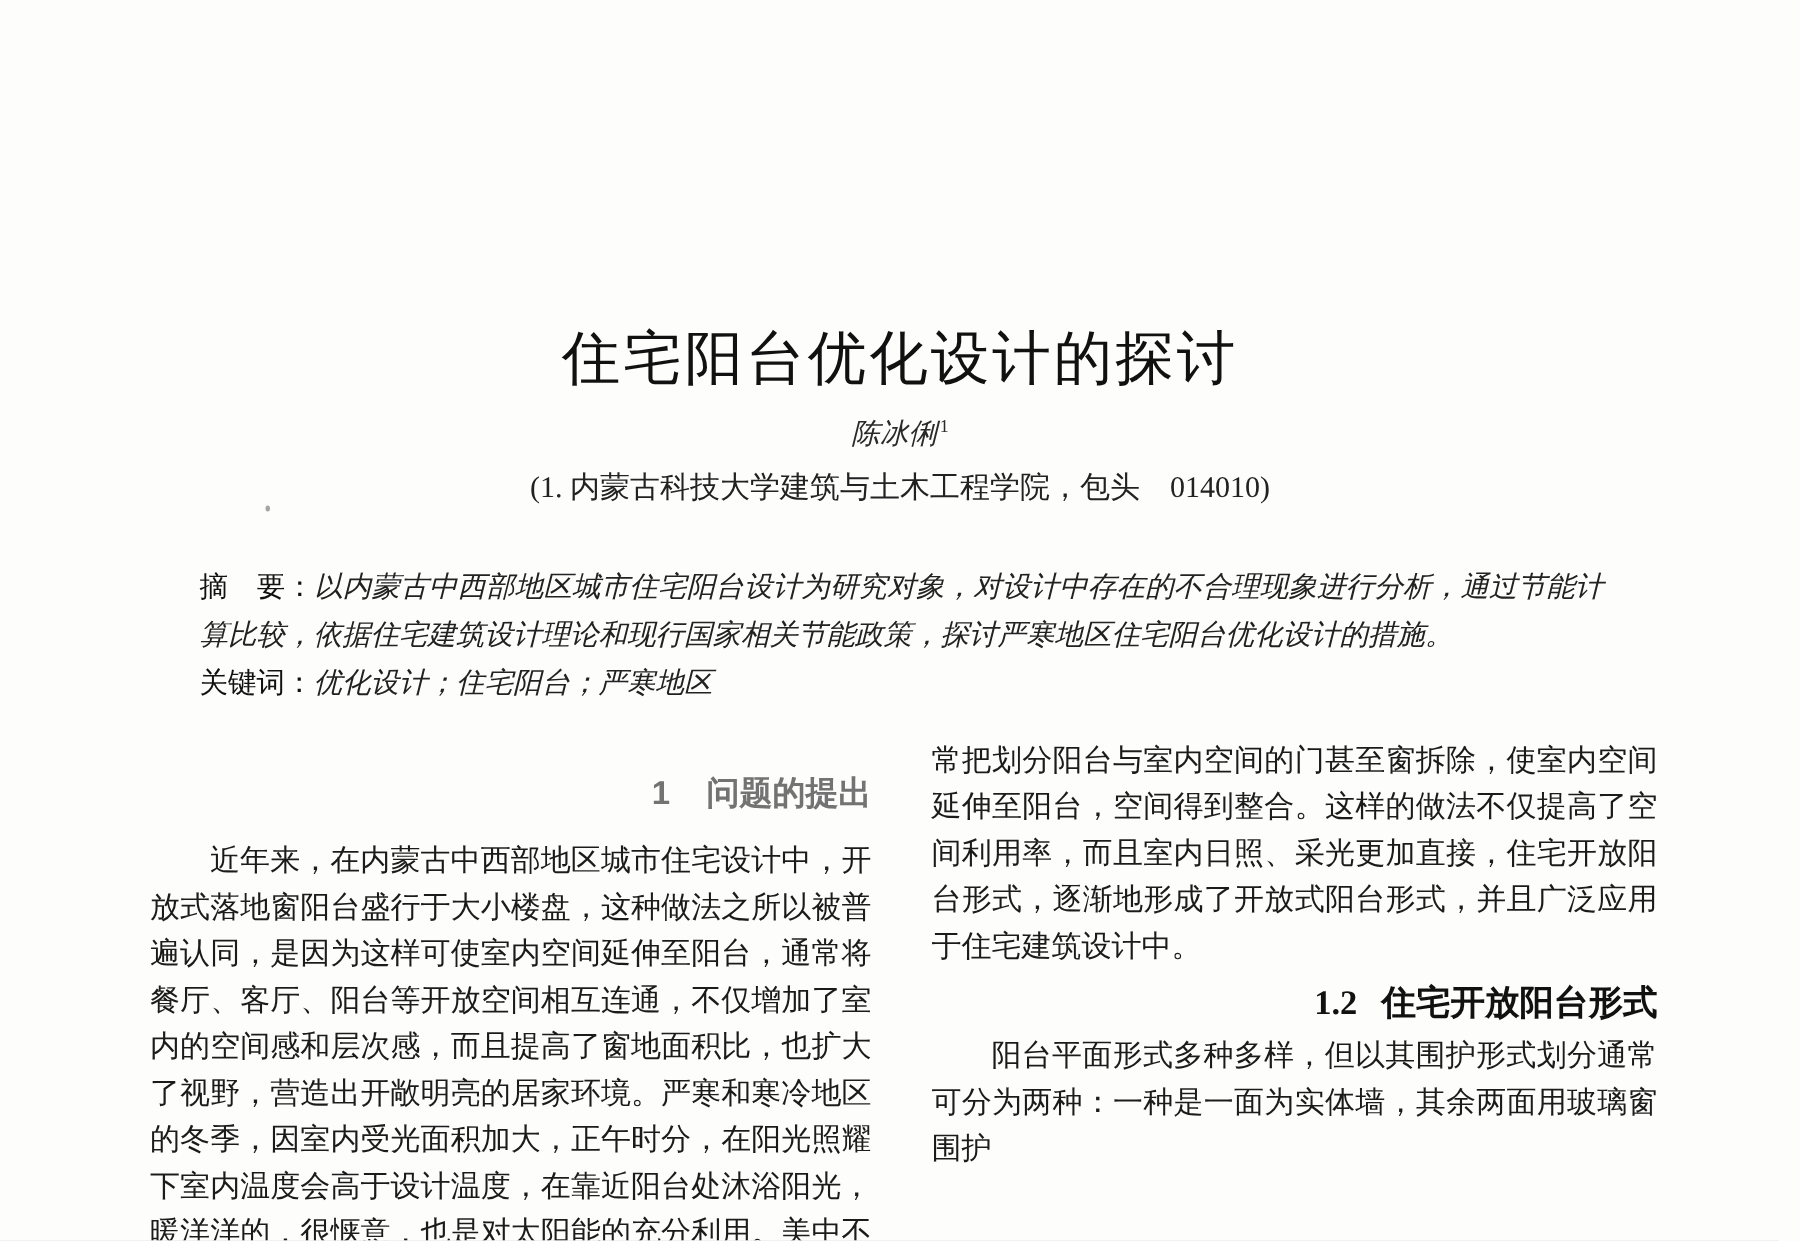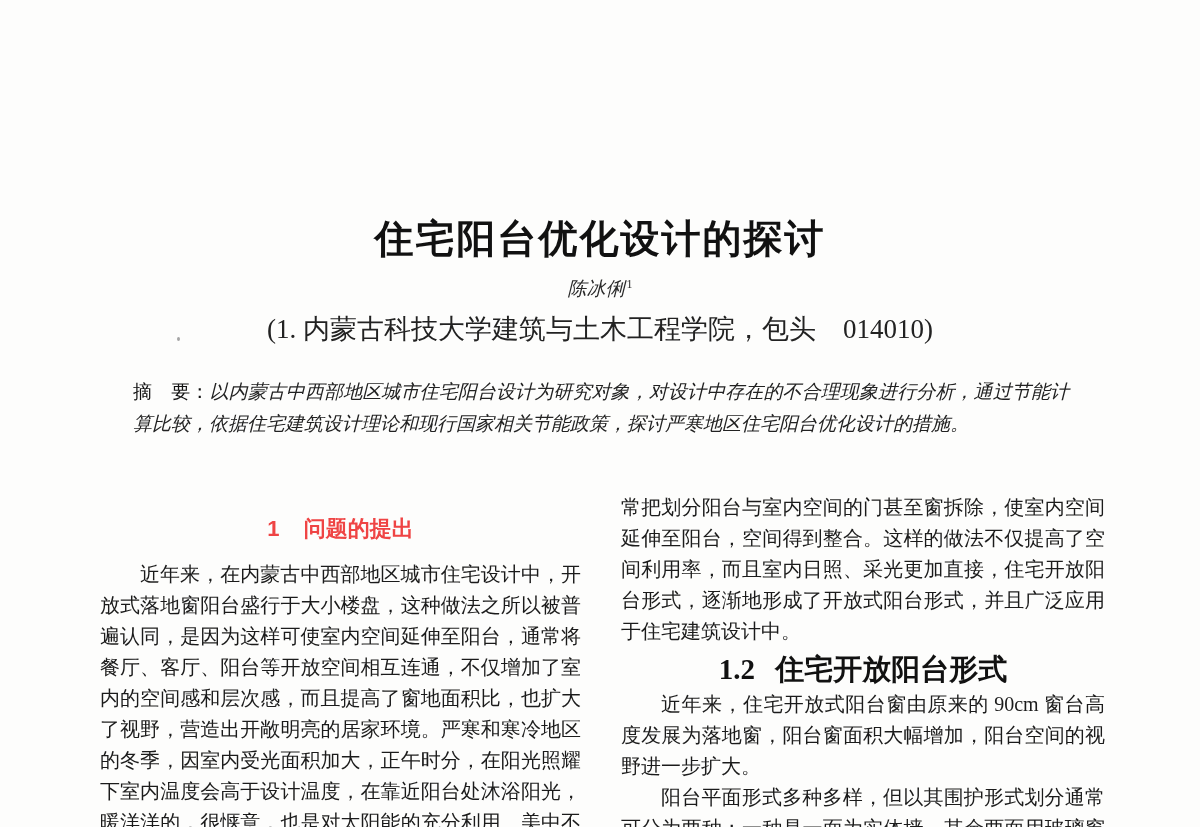--- a/index.html
+++ b/index.html
@@ -9,42 +9,42 @@
     background:#fdfdfc;
     overflow:hidden;
     margin:0 auto;
     color:#1c1c1c;
     font-family:"Liberation Serif","DejaVu Serif",serif;
   }
   .paper-title{
     position:absolute;top:186px;left:0;width:100%;
     text-align:center;
     font-family:"Liberation Sans","DejaVu Sans",sans-serif;
-    font-weight:bold;
+    font-weight:normal;
     font-size:39px;
     letter-spacing:2px;
     color:#111;
   }
   .author-line{
     position:absolute;top:276px;left:0;width:100%;
     text-align:center;
     font-size:19px;
     font-style:italic;
     color:#2a2a2a;
   }
   .author-line sup{
     font-size:12px;
     font-style:normal;
     vertical-align:super;
     margin-left:2px;
   }
   .affiliation-line{
     position:absolute;top:311px;left:0;width:100%;
     text-align:center;
-    font-size:27px;
+    font-size:20px;
     color:#222;
   }
   .abstract-block{
     position:absolute;left:133px;top:376px;width:936px;
     font-size:19px;line-height:32px;
     text-align:justify;
   }
   .abstract-block p{margin:0;}
   .meta-label{
     font-family:"Liberation Sans","DejaVu Sans",sans-serif;
@@ -62,30 +62,30 @@
   .col p{margin:0;}
   .col p.indent{text-indent:2em;}
   .col-left{left:100px;top:514px;width:481px;}
   .col-right{left:621px;top:492px;width:484px;}
   .h1-heading{
     font-family:"Liberation Sans","DejaVu Sans",sans-serif;
     font-weight:bold;
     font-size:22px;
     line-height:30px;
     margin:0 0 15px 0;
-    text-align:center;
-    color:#ef4444;
+    text-align:right;
+    color:#737373;
   }
   .h1-heading .sec-num{margin-right:1.1em;}
   .h2-heading{
     font-weight:bold;
-    font-size:29px;
+    font-size:23px;
     line-height:30px;
     margin:7px 0 5px 0;
-    text-align:center;
+    text-align:right;
     color:#111;
   }
   .h2-heading .sec-num{margin-right:0.7em;}
   .artifact-dot{
     position:absolute;left:177px;top:337px;
     width:3px;height:4px;border-radius:50%;
     background:#777;opacity:.65;
   }
 </style>
 </head>
@@ -98,31 +98,31 @@
   <h1 class="paper-title">住宅阳台优化设计的探讨</h1>
 
   <div class="author-line">
     <span>陈冰俐</span><sup>1</sup>
   </div>
 
   <div class="affiliation-line">(1. 内蒙古科技大学建筑与土木工程学院，包头　014010)</div>
 
   <div class="abstract-block">
     <p><span class="meta-label">摘　要：</span><span class="kai">以内蒙古中西部地区城市住宅阳台设计为研究对象，对设计中存在的不合理现象进行分析，通过节能计算比较，依据住宅建筑设计理论和现行国家相关节能政策，探讨严寒地区住宅阳台优化设计的措施。</span></p>
+    <p><span class="meta-label">关键词：</span><span class="kai">优化设计；住宅阳台；严寒地区</span></p>
   </div>
 
   <div class="col col-left">
     <h2 class="h1-heading">
       <span class="sec-num">1</span><span>问题的提出</span>
     </h2>
     <p class="indent">近年来，在内蒙古中西部地区城市住宅设计中，开放式落地窗阳台盛行于大小楼盘，这种做法之所以被普遍认同，是因为这样可使室内空间延伸至阳台，通常将餐厅、客厅、阳台等开放空间相互连通，不仅增加了室内的空间感和层次感，而且提高了窗地面积比，也扩大了视野，营造出开敞明亮的居家环境。严寒和寒冷地区的冬季，因室内受光面积加大，正午时分，在阳光照耀下室内温度会高于设计温度，在靠近阳台处沐浴阳光，暖洋洋的，很惬意，也是对太阳能的充分利用。美中不足的是，随着室外温度</p>
   </div>
 
   <div class="col col-right">
     <p>常把划分阳台与室内空间的门甚至窗拆除，使室内空间延伸至阳台，空间得到整合。这样的做法不仅提高了空间利用率，而且室内日照、采光更加直接，住宅开放阳台形式，逐渐地形成了开放式阳台形式，并且广泛应用于住宅建筑设计中。</p>
     <h3 class="h2-heading">
       <span class="sec-num">1.2</span><span>住宅开放阳台形式</span>
     </h3>
-    <p class="indent">近年来，住宅开放式阳台窗由原来的 90cm 窗台高度发展为落地窗，阳台窗面积大幅增加，阳台空间的视野进一步扩大。</p>
     <p class="indent">阳台平面形式多种多样，但以其围护形式划分通常可分为两种：一种是一面为实体墙，其余两面用玻璃窗围护</p>
   </div>
 
 </div>
 
 </body></html>

